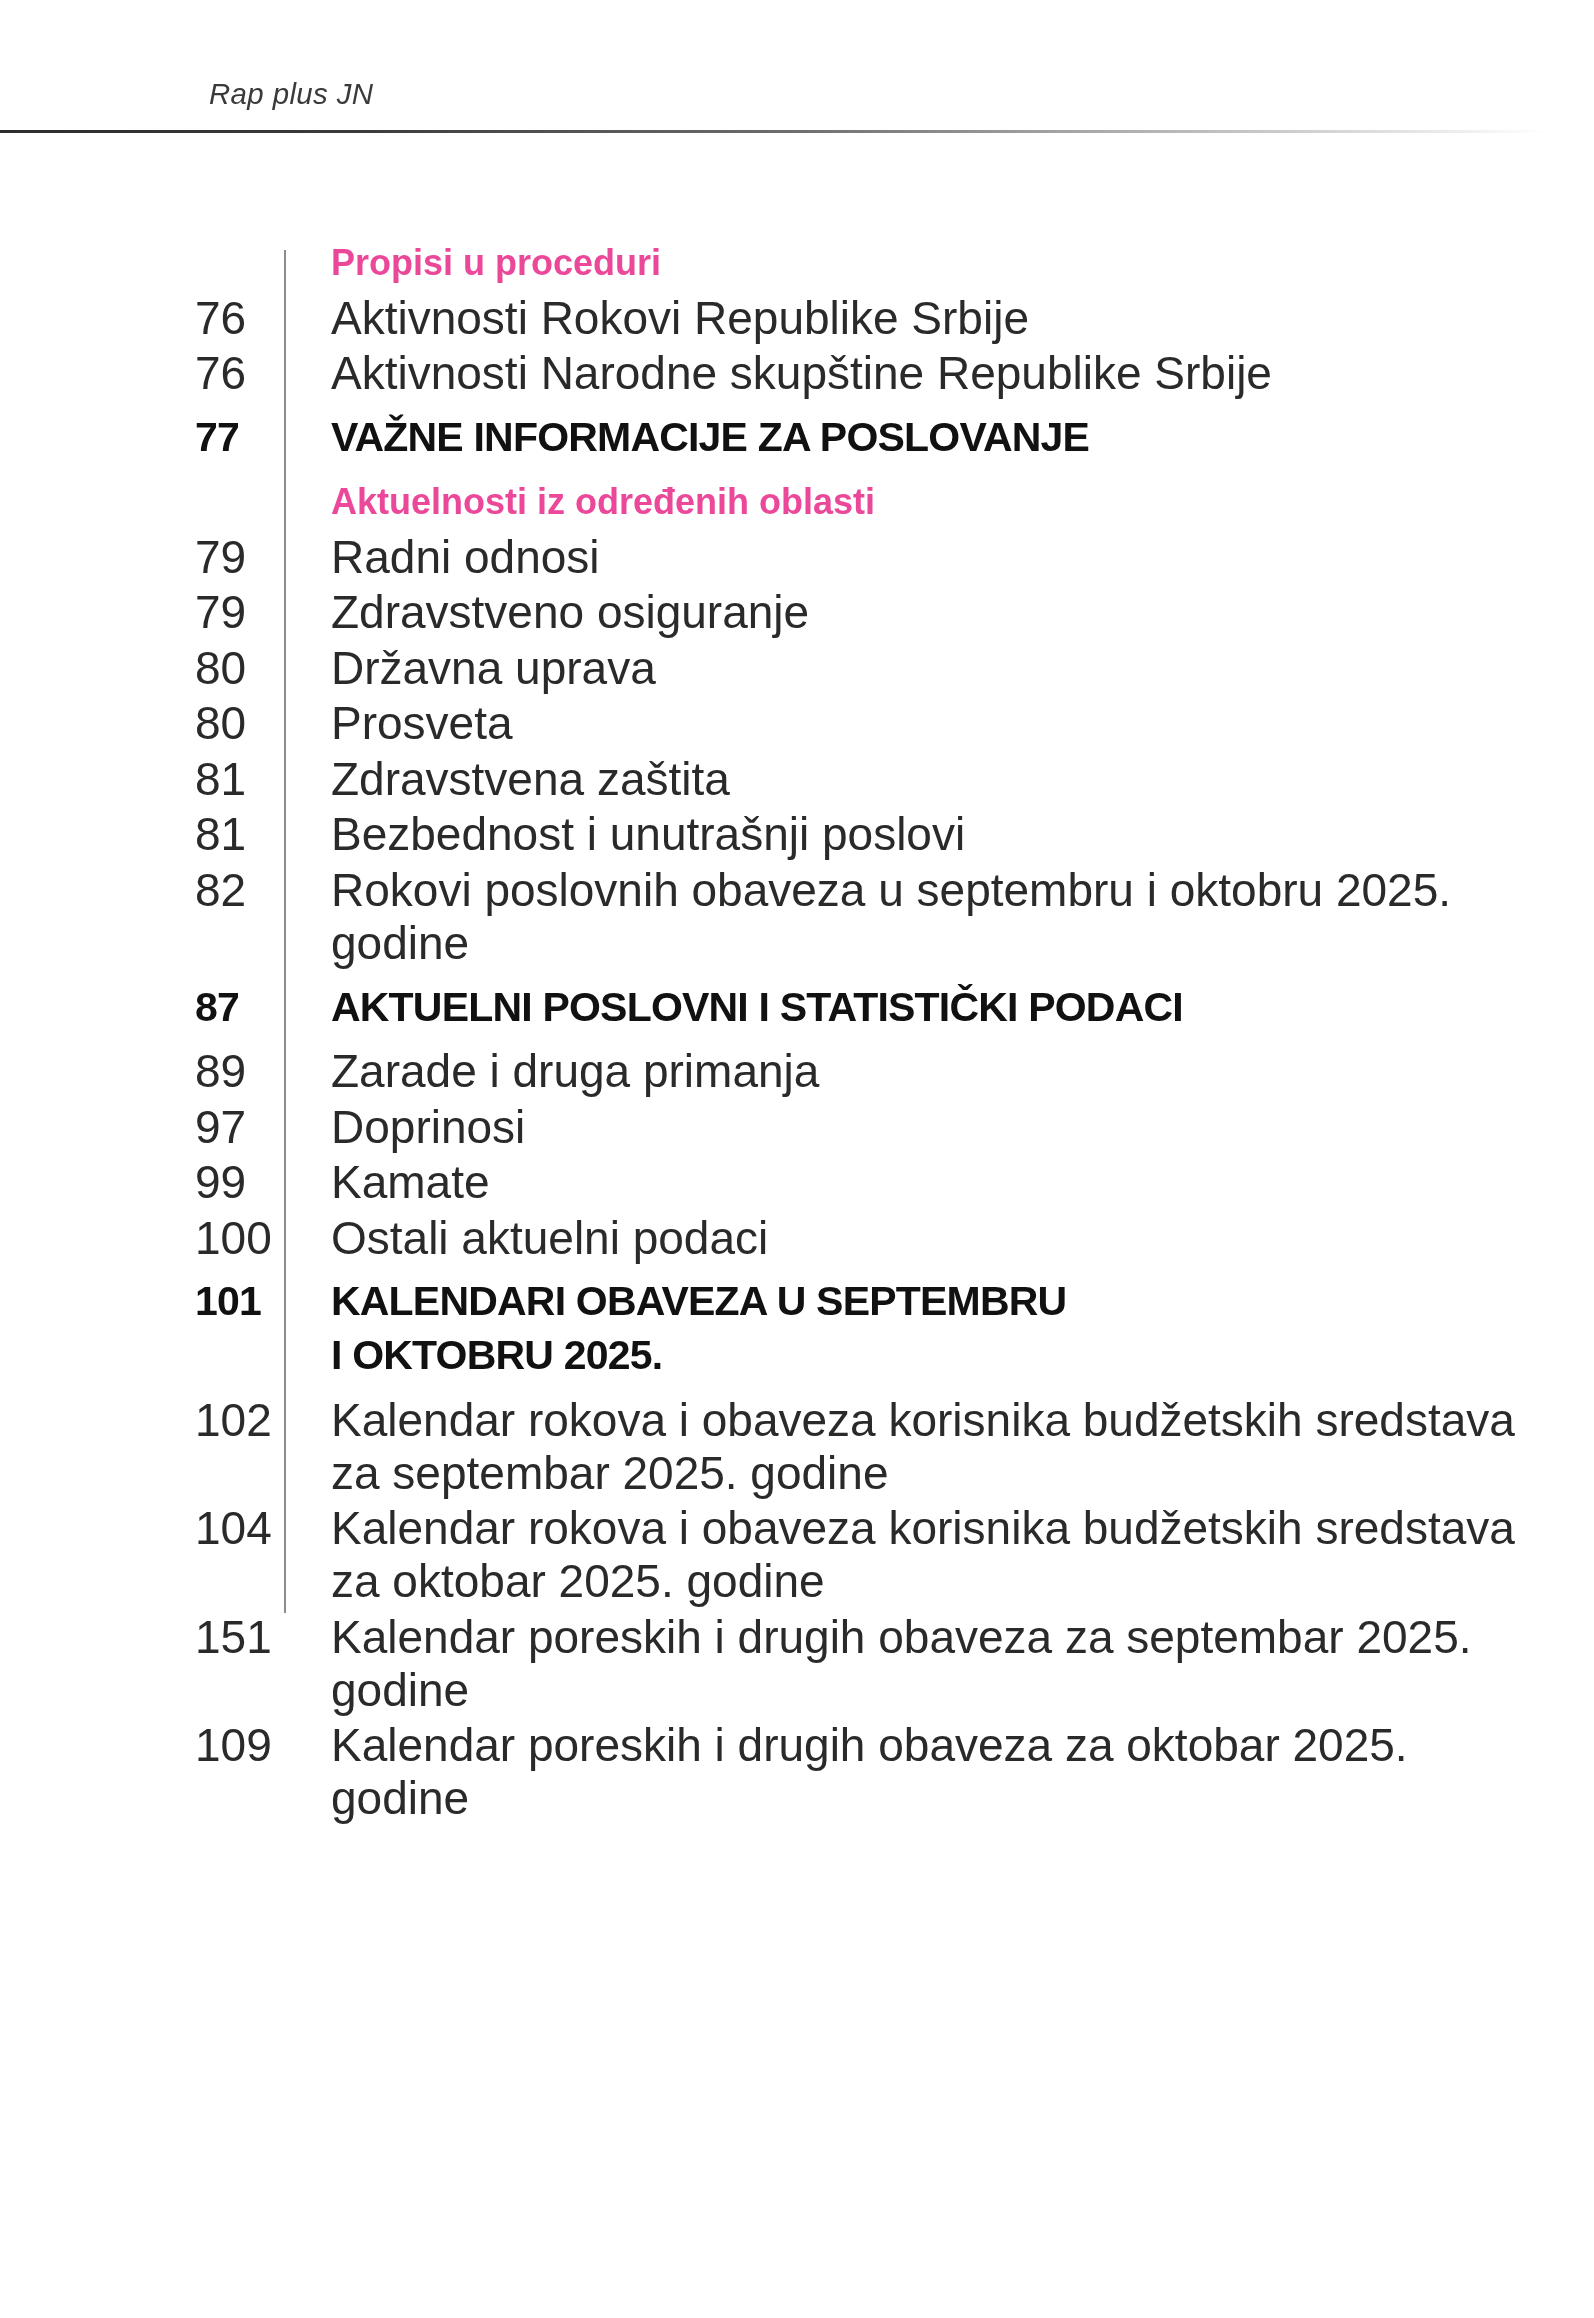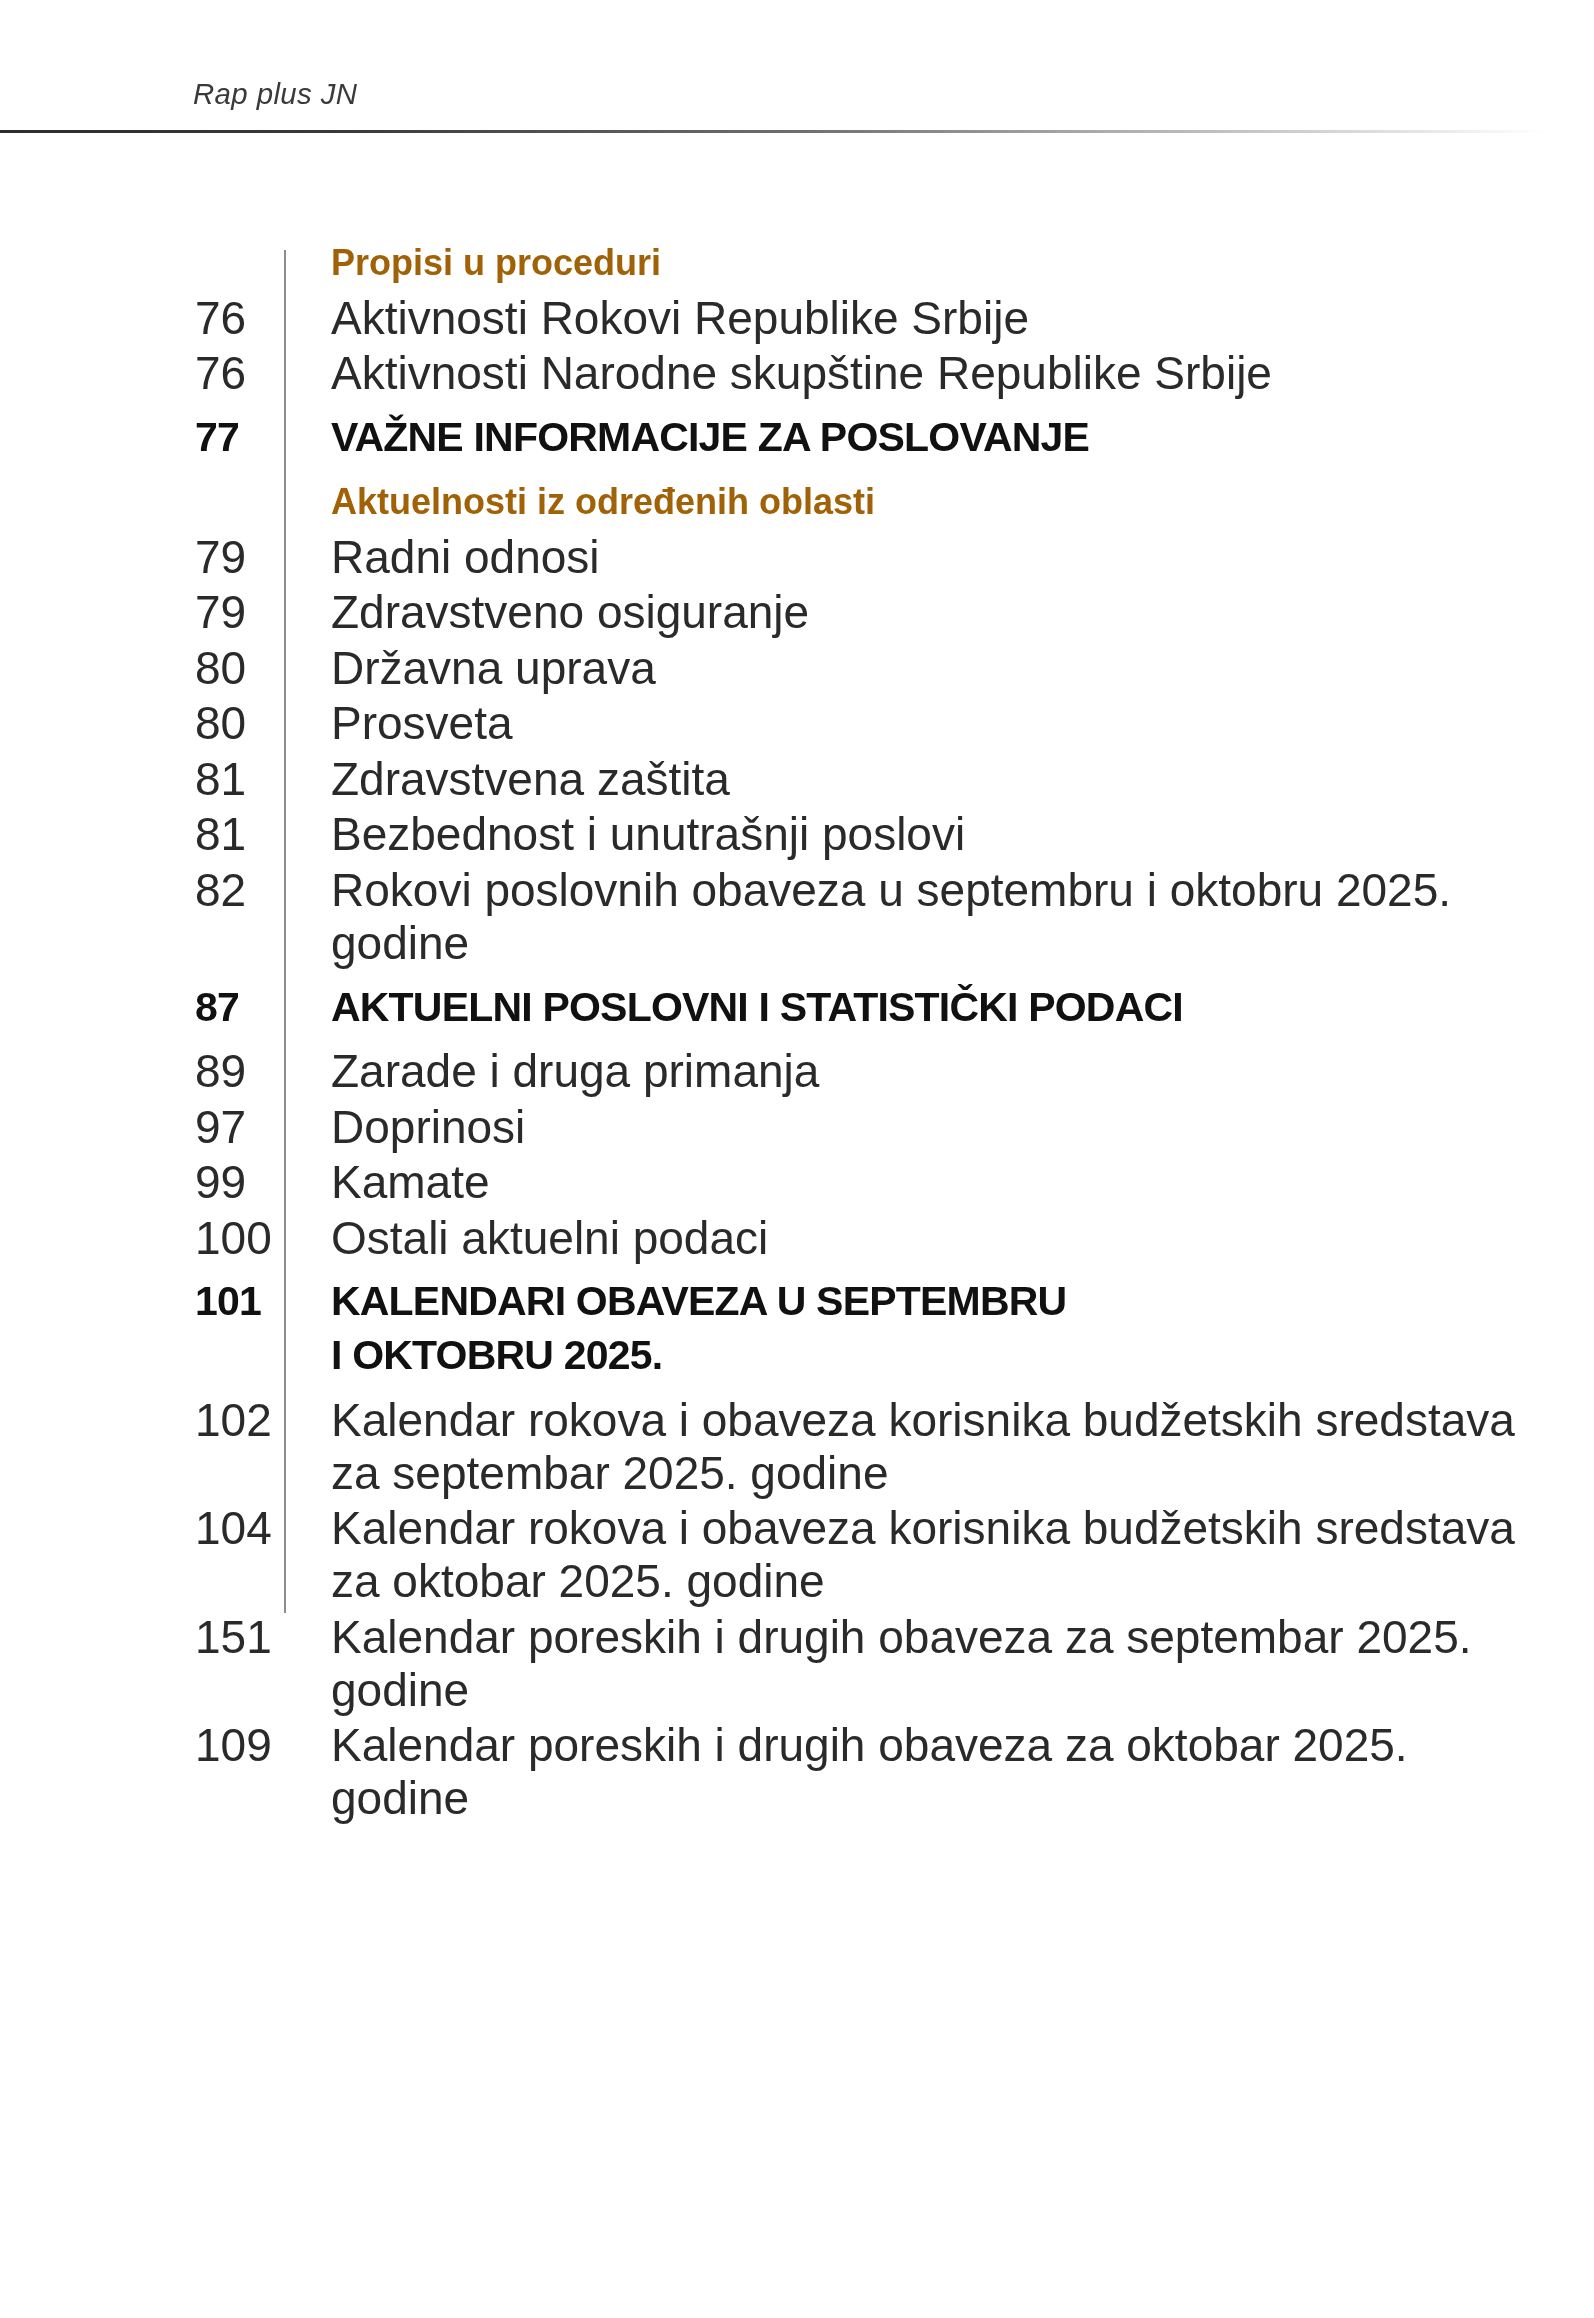--- a/index.html
+++ b/index.html
@@ -12,21 +12,21 @@
     width: 1594px;
     height: 2319px;
     background: #ffffff;
     overflow: hidden;
     font-family: "Liberation Sans", "DejaVu Sans", sans-serif;
   }
 
   
   .brand {
     position: absolute;
-    left: 193px;
+    left: 209px;
     top: 77px;
     font-size: 29.4px;
     font-style: italic;
     font-weight: 400;
     color: #3a3a3a;
     letter-spacing: 0.4px;
   }
   .header-rule {
     position: absolute;
     left: 0;
@@ -71,21 +71,21 @@
   .row.item {
     font-size: 46px;
     line-height: 53px;
     font-weight: 400;
     color: #2a2a2a;
   }
   .row.subheader {
     font-size: 36px;
     line-height: 53px;
     font-weight: 700;
-    color: #a16207;
+    color: #ec4899;
   }
   .row.heading {
     font-size: 41px;
     line-height: 54px;
     font-weight: 700;
     color: #111111;
     letter-spacing: -0.8px;
     margin-top: 9.8px;
     margin-bottom: 11.5px;
   }

